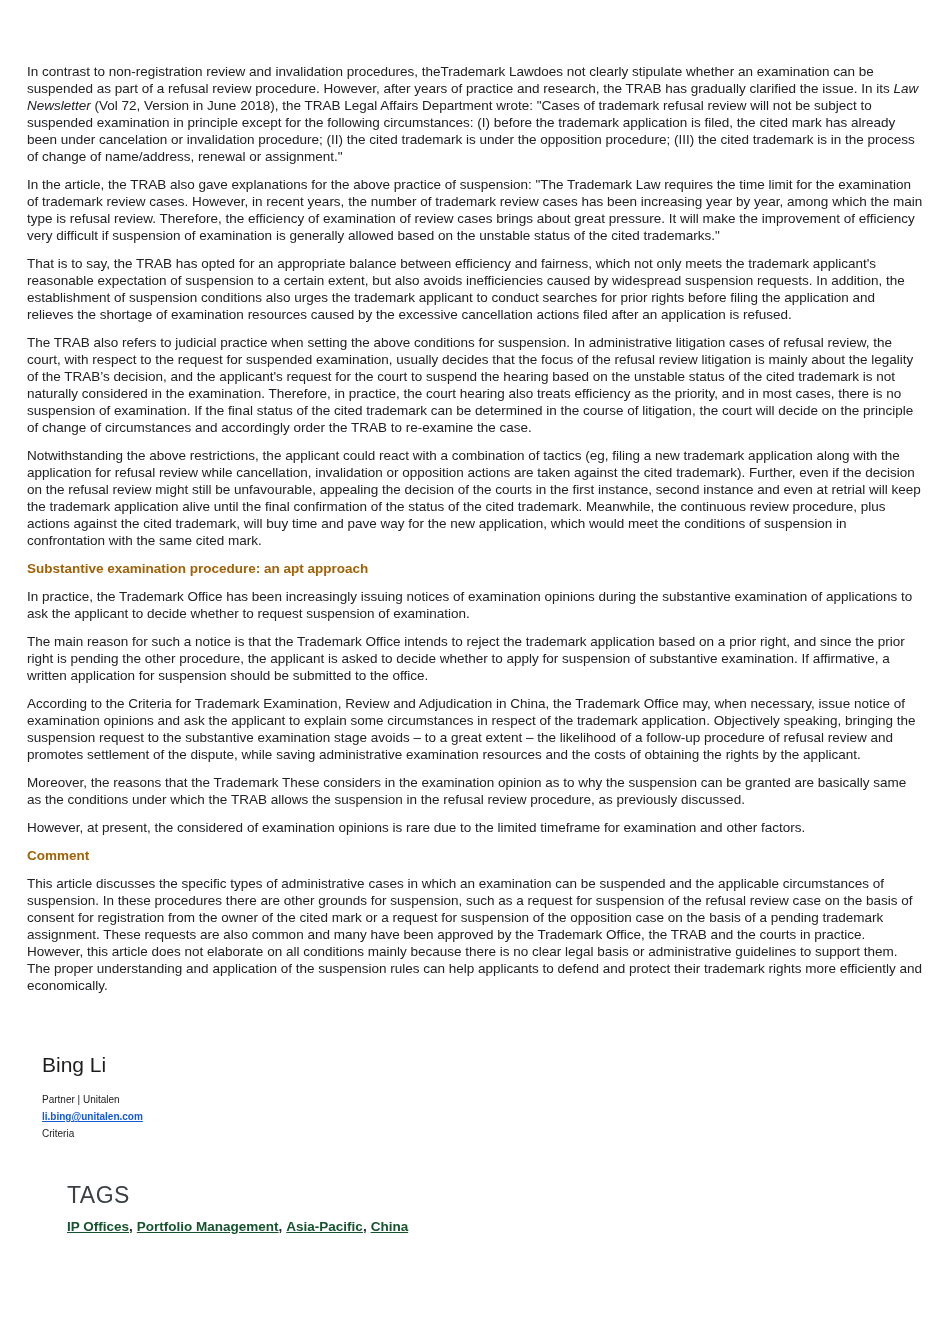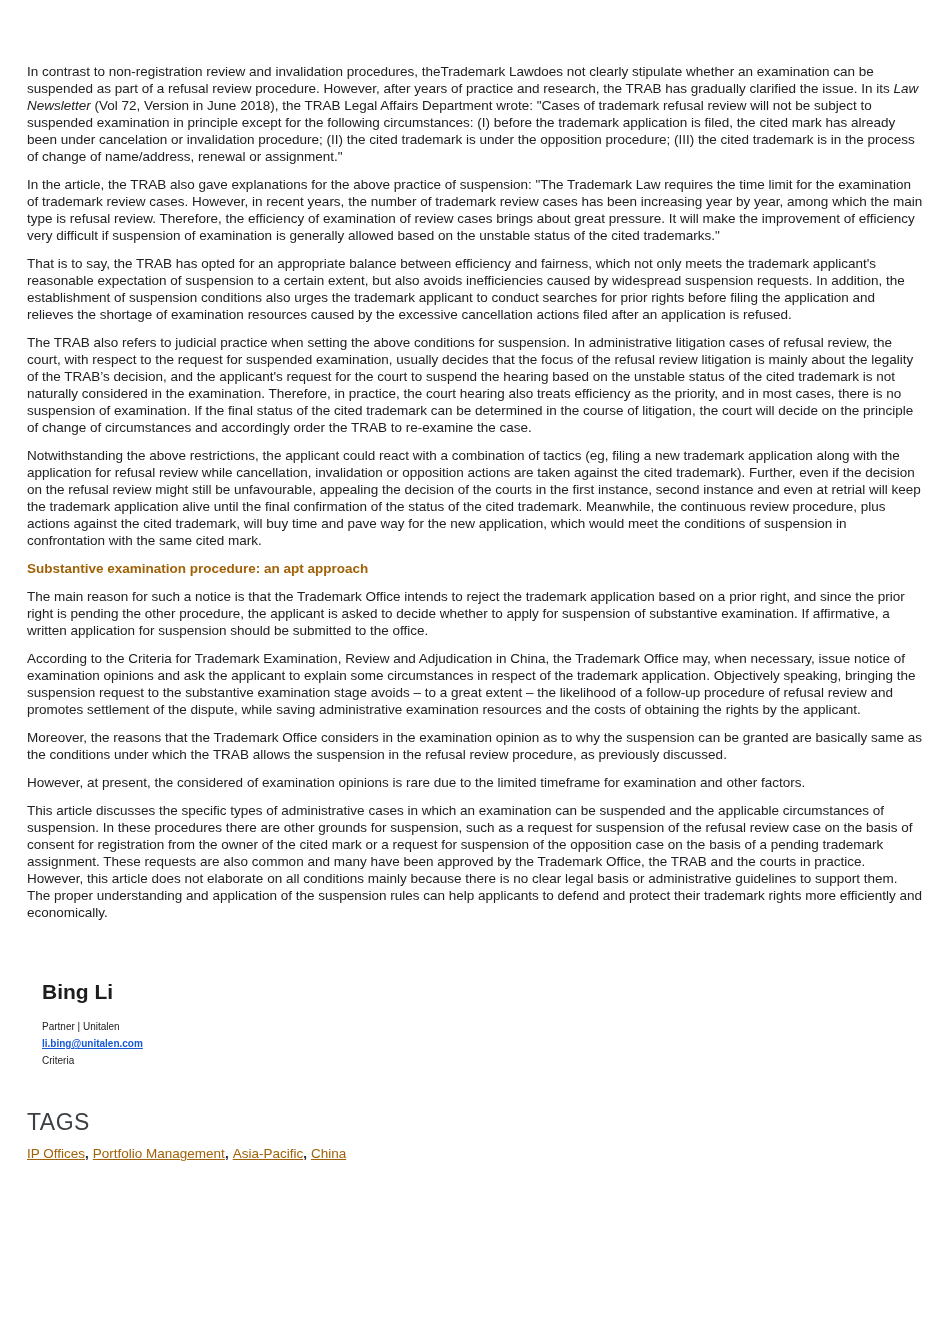--- a/index.html
+++ b/index.html
@@ -27,53 +27,53 @@
     color: #a16207;
     margin: 7px 0 11px 0;
   }
   
   .author {
     margin: 58px 0 0 15px;
   }
   .author .author-name {
     font-size: 21px;
     line-height: 25px;
-    font-weight: 700;
+    font-weight: 400;
     color: #1d1d1f;
     margin: 0 0 14px 0;
   }
   .author .author-line {
     font-size: 10px;
     line-height: 17px;
     margin: 0;
   }
   a.email-link {
     color: #1558d6;
     font-weight: 700;
     text-decoration: underline;
     cursor: pointer;
     text-align: right;
   }
   
-  .tags { margin-top: 40px; }
+  .tags { margin-top: 40px; margin-left: 40px; }
   .tags .tags-heading {
     font-size: 23px;
     line-height: 27px;
     font-weight: 400;
     letter-spacing: 0.5px;
     color: #3c4043;
     margin: 0 0 9px 0;
   }
   .tags .tag-list {
     font-size: 13.5px;
     line-height: 17px;
   }
   .tags a.tag-link {
-    color: #a16207;
-    font-weight: 400;
+    color: #14532d;
+    font-weight: 700;
     text-decoration: underline;
     cursor: pointer;
   }
   .tags .tag-sep {
     color: #202124;
     font-weight: 700;
     margin-right: 4px;
   }
 </style>
 </head>
@@ -83,25 +83,27 @@
 
   <p><span>In contrast to non-registration review and invalidation procedures, theTrademark Lawdoes not clearly stipulate whether an examination can be suspended as part of a refusal review procedure. However, after years of practice and research, the TRAB has gradually clarified the issue. In its </span><em>Law Newsletter</em><span> (Vol 72, Version in June 2018), the TRAB Legal Affairs Department wrote: "Cases of trademark refusal review will not be subject to suspended examination in principle except for the following circumstances: (I) before the trademark application is filed, the cited mark has already been under cancelation or invalidation procedure; (II) the cited trademark is under the opposition procedure; (III) the cited trademark is in the process of change of name/address, renewal or assignment."</span></p>
 
   <p>In the article, the TRAB also gave explanations for the above practice of suspension: "The Trademark Law requires the time limit for the examination of trademark review cases. However, in recent years, the number of trademark review cases has been increasing year by year, among which the main type is refusal review. Therefore, the efficiency of examination of review cases brings about great pressure. It will make the improvement of efficiency very difficult if suspension of examination is generally allowed based on the unstable status of the cited trademarks."</p>
   <p>That is to say, the TRAB has opted for an appropriate balance between efficiency and fairness, which not only meets the trademark applicant's reasonable expectation of suspension to a certain extent, but also avoids inefficiencies caused by widespread suspension requests. In addition, the establishment of suspension conditions also urges the trademark applicant to conduct searches for prior rights before filing the application and relieves the shortage of examination resources caused by the excessive cancellation actions filed after an application is refused.</p>
   <p>The TRAB also refers to judicial practice when setting the above conditions for suspension. In administrative litigation cases of refusal review, the court, with respect to the request for suspended examination, usually decides that the focus of the refusal review litigation is mainly about the legality of the TRAB’s decision, and the applicant's request for the court to suspend the hearing based on the unstable status of the cited trademark is not naturally considered in the examination. Therefore, in practice, the court hearing also treats efficiency as the priority, and in most cases, there is no suspension of examination. If the final status of the cited trademark can be determined in the course of litigation, the court will decide on the principle of change of circumstances and accordingly order the TRAB to re-examine the case.</p>
   <p>Notwithstanding the above restrictions, the applicant could react with a combination of tactics (eg, filing a new trademark application along with the application for refusal review while cancellation, invalidation or opposition actions are taken against the cited trademark). Further, even if the decision on the refusal review might still be unfavourable, appealing the decision of the courts in the first instance, second instance and even at retrial will keep the trademark application alive until the final confirmation of the status of the cited trademark. Meanwhile, the continuous review procedure, plus actions against the cited trademark, will buy time and pave way for the new application, which would meet the conditions of suspension in confrontation with the same cited mark.</p>
 
   <h3 class="section-heading">Substantive examination procedure: an apt approach</h3>
 
+  <p>In practice, the Trademark Office has been increasingly issuing notices of examination opinions during the substantive examination of applications to ask the applicant to decide whether to request suspension of examination.</p>
   <p>The main reason for such a notice is that the Trademark Office intends to reject the trademark application based on a prior right, and since the prior right is pending the other procedure, the applicant is asked to decide whether to apply for suspension of substantive examination. If affirmative, a written application for suspension should be submitted to the office.</p>
   <p>According to the Criteria for Trademark Examination, Review and Adjudication in China, the Trademark Office may, when necessary, issue notice of examination opinions and ask the applicant to explain some circumstances in respect of the trademark application. Objectively speaking, bringing the suspension request to the substantive examination stage avoids – to a great extent – the likelihood of a follow-up procedure of refusal review and promotes settlement of the dispute, while saving administrative examination resources and the costs of obtaining the rights by the applicant.</p>
-  <p>Moreover, the reasons that the Trademark Office considers in the examination opinion as to why the suspension can be granted are basically same as the conditions under which the TRAB allows the suspension in the refusal review procedure, as previously discussed.</p>
+  <p>Moreover, the reasons that the Trademark These considers in the examination opinion as to why the suspension can be granted are basically same as the conditions under which the TRAB allows the suspension in the refusal review procedure, as previously discussed.</p>
   <p>However, at present, the considered of examination opinions is rare due to the limited timeframe for examination and other factors.</p>
 
+  <h3 class="section-heading">Comment</h3>
 
   <p>This article discusses the specific types of administrative cases in which an examination can be suspended and the applicable circumstances of suspension. In these procedures there are other grounds for suspension, such as a request for suspension of the refusal review case on the basis of consent for registration from the owner of the cited mark or a request for suspension of the opposition case on the basis of a pending trademark assignment. These requests are also common and many have been approved by the Trademark Office, the TRAB and the courts in practice. However, this article does not elaborate on all conditions mainly because there is no clear legal basis or administrative guidelines to support them. The proper understanding and application of the suspension rules can help applicants to defend and protect their trademark rights more efficiently and economically.</p>
 
   <section class="author">
     <h2 class="author-name">Bing Li</h2>
     <p class="author-line">Partner | Unitalen</p>
     <p class="author-line"><a class="email-link">li.bing@unitalen.com</a></p>
     <p class="author-line">Criteria</p>
   </section>
 

